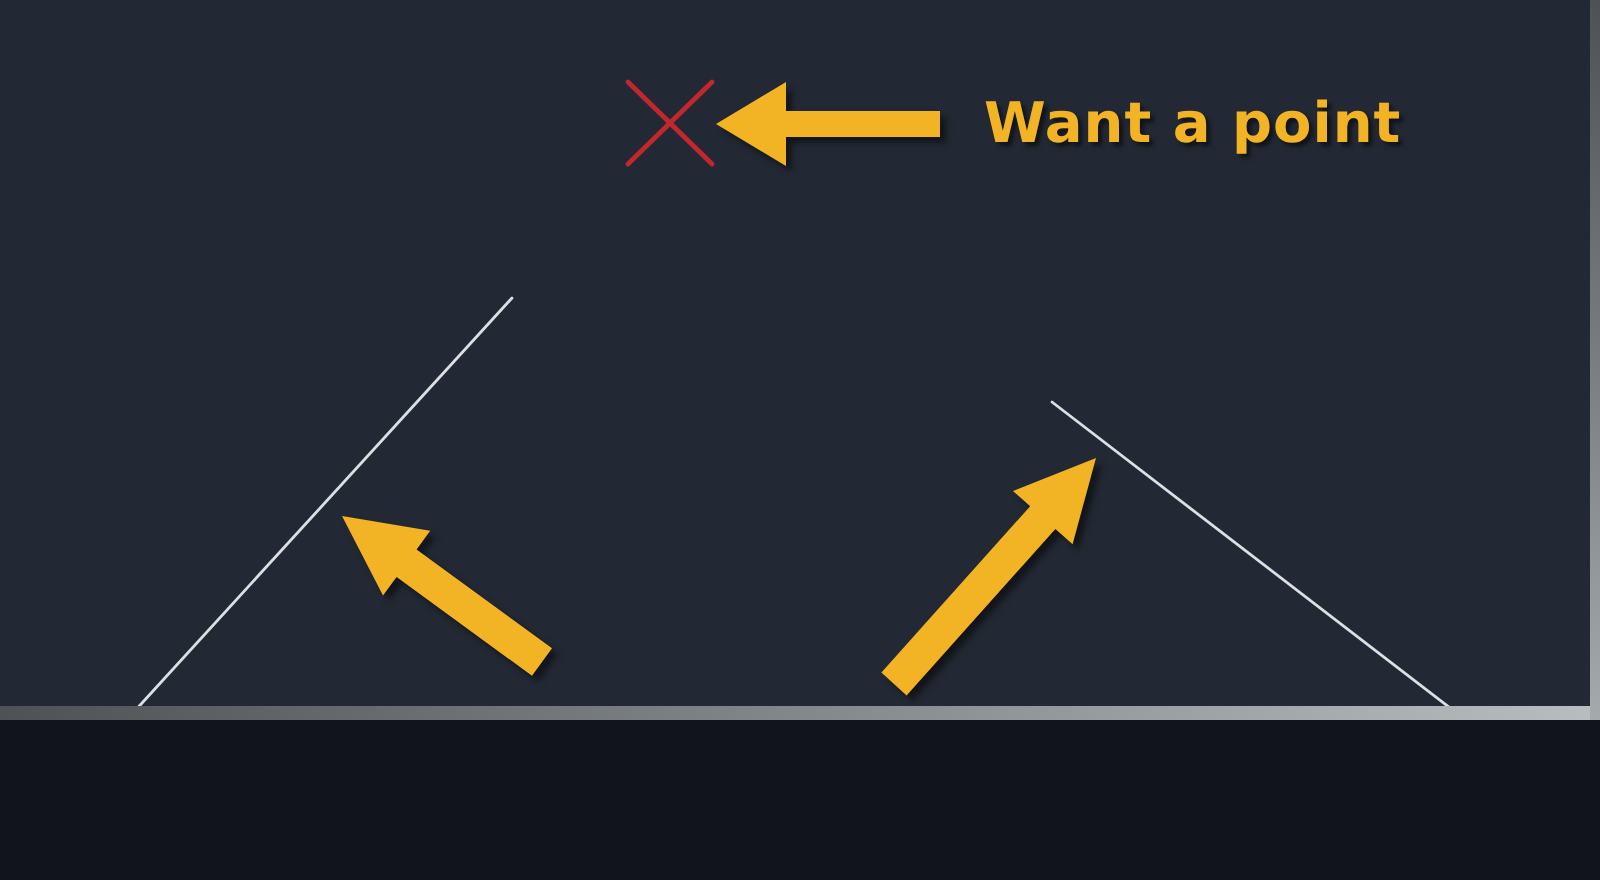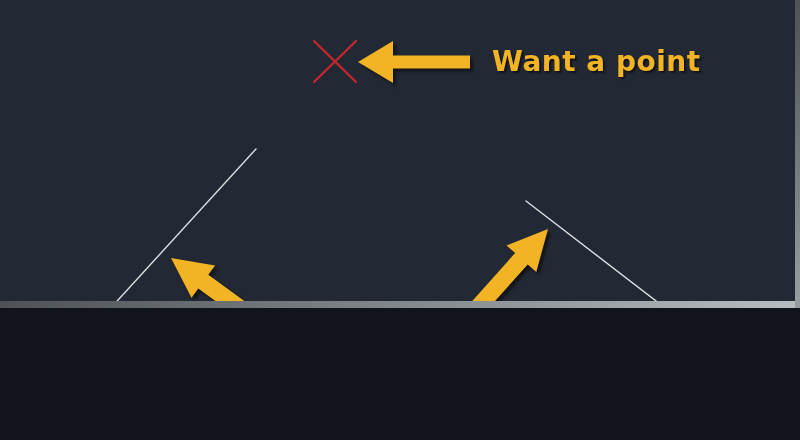--- a/index.html
+++ b/index.html
@@ -3,21 +3,21 @@
 <meta charset="utf-8">
 <style>
   html, body {
     margin: 0;
     padding: 0;
     background: #11151b;
   }
   .frame {
     position: relative;
     width: 800px;
-    height: 308px;
+    height: 360px;
     background: var(--canvas_bg, #232934);
     overflow: hidden;
     font-family: "DejaVu Sans", "Liberation Sans", sans-serif;
   }
   .drawing-svg {
     position: absolute;
     left: 0;
     top: 0;
     width: 800px;
     height: 440px;

